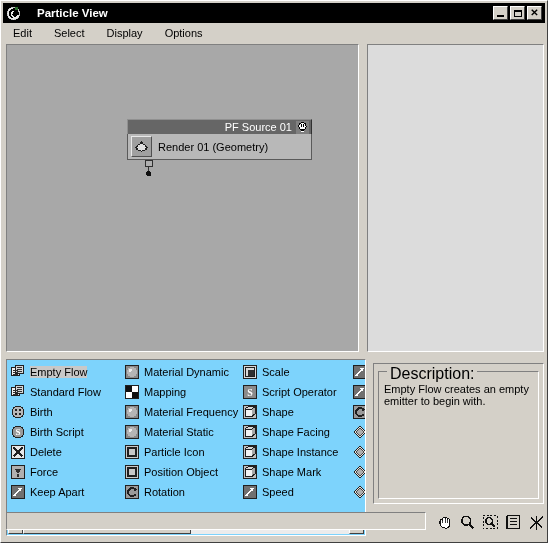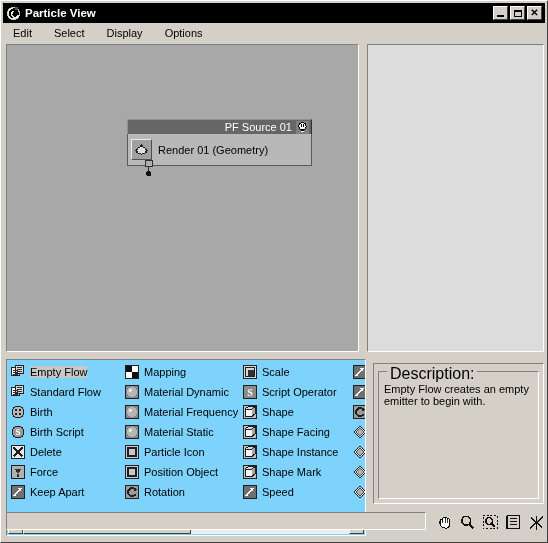--- a/index.html
+++ b/index.html
@@ -17,21 +17,21 @@
     box-sizing:border-box;
     border-top:1px solid #ffffff;
     border-left:1px solid #ffffff;
     border-right:1px solid #404040;
     border-bottom:1px solid #404040;
   }
   
   .titlebar{
     position:absolute;left:2px;top:2px;width:542px;height:20px;
     background:#000000;
-    display:flex;align-items:center;
+    display:flex;align-items:center;gap:12px;
   }
   .title-icon{
     width:15px;height:15px;margin-left:3px;margin-right:4px;
     position:relative;flex:none;
   }
   .title-icon svg{display:block;}
   .title-text{
     color:#ffffff;font-size:11.5px;font-weight:bold;
     letter-spacing:0px;flex:1;white-space:nowrap;
   }
@@ -83,21 +83,21 @@
     height:15px;background:#666666;
     display:flex;align-items:center;justify-content:flex-end;
     padding-right:2px;box-sizing:border-box;
     border-top:1px solid #909090;
     border-left:1px solid #909090;
     border-right:1px solid #303030;
   }
   .node-title span{color:#ffffff;font-size:11px;white-space:nowrap;}
   .node-bulb{width:13px;height:13px;margin-left:4px;flex:none;}
   .node-body{
-    height:32px;background:#b8b8b8;
+    height:26px;background:#b8b8b8;
     border:1px solid #5a5a5a;border-top:none;
     display:flex;align-items:center;padding-left:3px;box-sizing:border-box;
   }
   .node-op-icon{
     width:21px;height:21px;background:#a0a0a0;
     border-top:1px solid #e8e8e8;border-left:1px solid #e8e8e8;
     border-right:1px solid #505050;border-bottom:1px solid #505050;
     box-sizing:border-box;flex:none;margin-right:6px;
     display:flex;align-items:center;justify-content:center;
   }
@@ -352,36 +352,36 @@
             </svg>
           </span>
           <span class="di-label">Keep Apart</span>
         </div>
       </div>
 
       <div class="depot-col c2">
         <div class="depot-item">
           <span class="di-icon">
             <svg width="14" height="14" viewBox="0 0 14 14">
+              <rect x="0.5" y="0.5" width="13" height="13" fill="#8a8a8a" stroke="#202020" stroke-width="1"></rect>
+              <circle cx="7" cy="7" r="5" fill="#b5b5b5"></circle>
+              <circle cx="5.2" cy="5.2" r="1.6" fill="#ececec"></circle>
+            </svg>
+          </span>
+          <span class="di-label">Material Dynamic</span>
+        </div>
+        <div class="depot-item">
+          <span class="di-icon">
+            <svg width="14" height="14" viewBox="0 0 14 14">
               <rect x="0.5" y="0.5" width="13" height="13" fill="#ffffff" stroke="#202020" stroke-width="1"></rect>
               <rect x="1" y="1" width="6" height="6" fill="#101010"></rect>
               <rect x="7" y="7" width="6" height="6" fill="#101010"></rect>
             </svg>
           </span>
           <span class="di-label">Mapping</span>
-        </div>
-        <div class="depot-item">
-          <span class="di-icon">
-            <svg width="14" height="14" viewBox="0 0 14 14">
-              <rect x="0.5" y="0.5" width="13" height="13" fill="#8a8a8a" stroke="#202020" stroke-width="1"></rect>
-              <circle cx="7" cy="7" r="5" fill="#b5b5b5"></circle>
-              <circle cx="5.2" cy="5.2" r="1.6" fill="#ececec"></circle>
-            </svg>
-          </span>
-          <span class="di-label">Material Dynamic</span>
         </div>
         <div class="depot-item">
           <span class="di-icon">
             <svg width="14" height="14" viewBox="0 0 14 14">
               <rect x="0.5" y="0.5" width="13" height="13" fill="#8a8a8a" stroke="#202020" stroke-width="1"></rect>
               <circle cx="7" cy="7" r="5" fill="#b5b5b5"></circle>
               <circle cx="5.2" cy="5.2" r="1.6" fill="#ececec"></circle>
             </svg>
           </span>
           <span class="di-label">Material Frequency</span>

